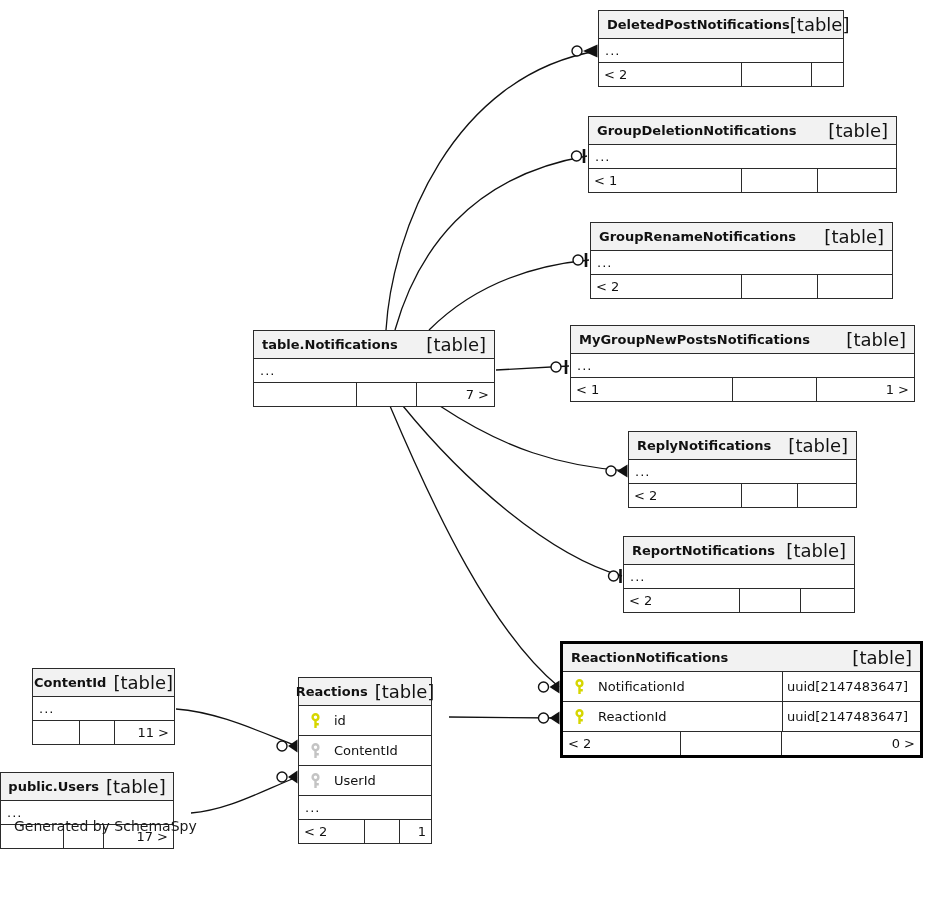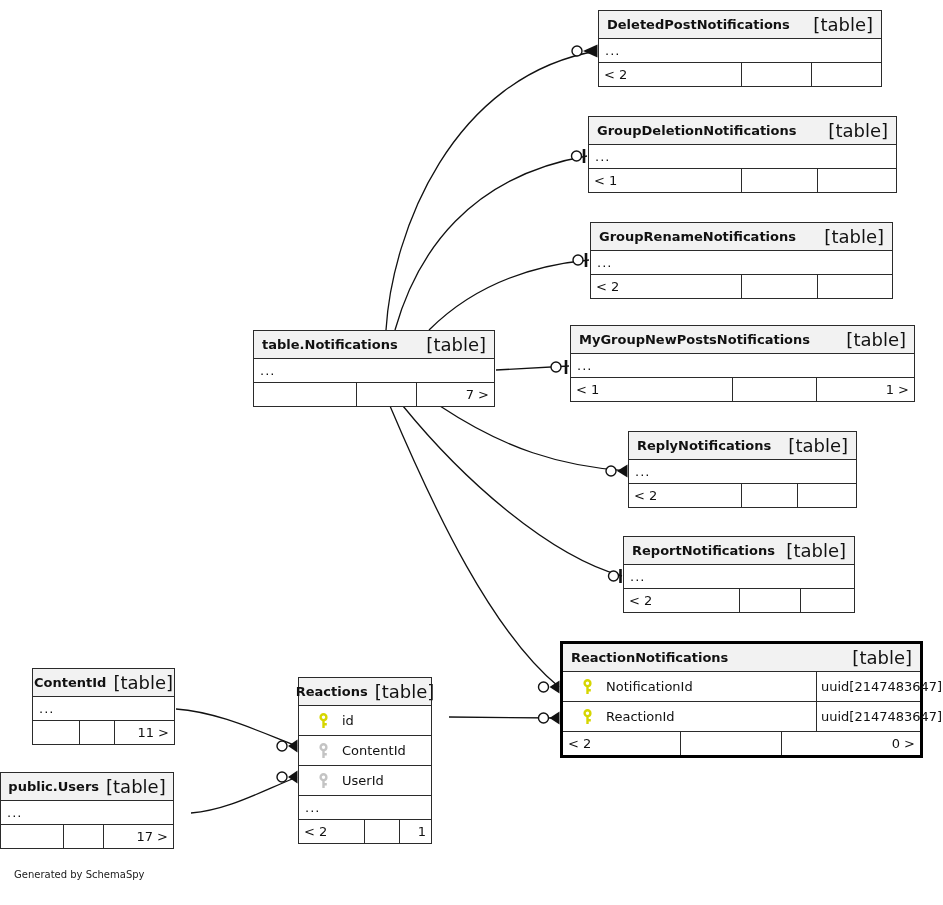--- a/index.html
+++ b/index.html
@@ -7,28 +7,28 @@
           font-family:"DejaVu Sans","Liberation Sans",sans-serif;color:#111;}
   svg.rel{position:absolute;left:0;top:0;pointer-events:none;}
   .tbl{position:absolute;background:#fff;border:1.4px solid #2b2b2b;box-sizing:border-box;font-size:13px;}
   .tbl.hl{border:3px solid #000;}
   .hdr{display:flex;justify-content:space-between;align-items:center;background:#f2f2f2;
        border-bottom:1.4px solid #2b2b2b;padding:0 8px;height:27px;white-space:nowrap;}
   .hdr.center{justify-content:center;gap:7px;}
   .hdr .nm{font-weight:bold;font-size:13px;}
   .hdr .tag{font-size:18px;}
   .ell{height:23px;line-height:23px;padding:0 6px;border-bottom:1.4px solid #2b2b2b;letter-spacing:1px;}
-  .field{display:grid;align-items:center;height:29px;border-bottom:1.4px solid #2b2b2b;padding-left:8px;}
+  .field{display:grid;align-items:center;height:29px;border-bottom:1.4px solid #2b2b2b;}
   .fname{display:flex;align-items:center;gap:12px;padding:0 6px 0 10px;height:100%;}
-  .ftype{border-left:1.4px solid #2b2b2b;height:100%;display:flex;align-items:center;padding:0 4px;margin-left:26px;}
+  .ftype{border-left:1.4px solid #2b2b2b;height:100%;display:flex;align-items:center;padding:0 4px;}
   .stats{display:grid;height:23px;line-height:23px;}
   .stats span{display:block;border-right:1.4px solid #2b2b2b;padding:0 5px;overflow:hidden;}
   .stats span:last-child{border-right:none;text-align:right;}
   .keyicon{flex:0 0 auto;display:inline-flex;}
-  #footer-note{position:absolute;left:14px;top:869px;font-size:10px;color:#1a1a1a;text-align:right;}
+  #footer-note{position:absolute;left:14px;top:818px;font-size:14px;color:#1a1a1a;text-align:right;}
 </style>
 </head>
 <body>
 
 <div id="canvas">
 
   <svg class="rel" width="943" height="905" viewBox="0 0 943 905">
     <g stroke="#111" stroke-width="1.3" fill="none">
 
       <path d="M386,330 C392,232 452,76 597,51"></path>
@@ -70,21 +70,21 @@
       <circle cx="556" cy="367" r="5"></circle>
       <circle cx="611" cy="471" r="5"></circle>
       <circle cx="613.5" cy="576" r="5"></circle>
       <circle cx="543.5" cy="687" r="5"></circle>
       <circle cx="543.5" cy="718" r="5"></circle>
       <circle cx="282" cy="746" r="5"></circle>
       <circle cx="282" cy="777" r="5"></circle>
     </g>
   </svg>
 
-  <div class="tbl" style="left:598px;top:10px;width:284px">
+  <div class="tbl" style="left:598px;top:10px;width:246px">
     <div class="hdr">
       <span class="nm">DeletedPostNotifications</span>
       <span class="tag">[table]</span>
     </div>
     <div class="ell">...</div>
     <div class="stats" style="grid-template-columns:143px 70px 1fr">
       <span>&lt; 2</span>
       <span></span>
       <span></span>
     </div>

